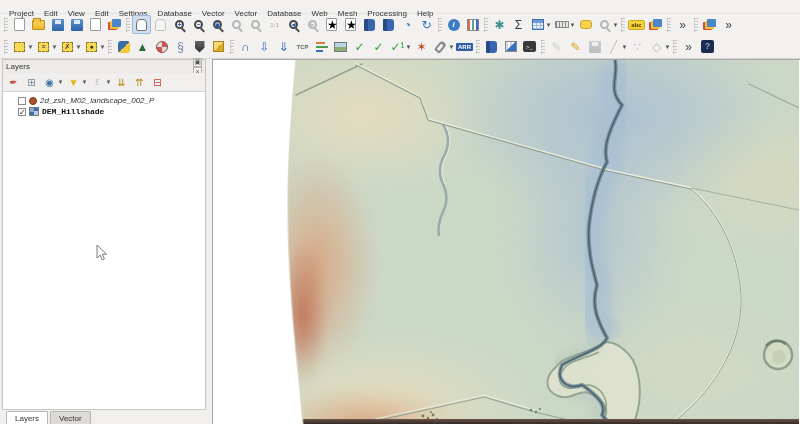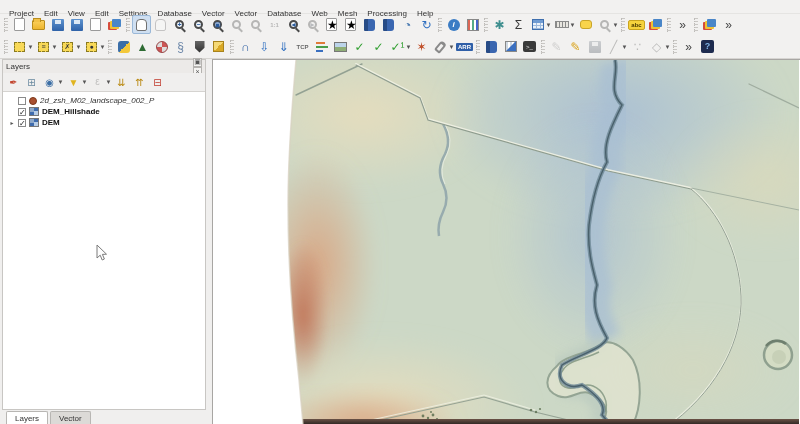--- a/index.html
+++ b/index.html
@@ -118,21 +118,21 @@
   .lsym.line { height:2px; background:#b0502c; margin:3px 0; }
   .lsym.raster-green { background:#8fb479; border:1px solid #999;
     background-image:radial-gradient(#55713f 20%,transparent 22%),radial-gradient(#55713f 20%,transparent 22%);
     background-size:4px 4px; background-position:0 0,2px 2px; }
   .lsym.raster-pink { background:#d99186; border:1px solid #999;
     background-image:radial-gradient(#a14f41 20%,transparent 22%),radial-gradient(#a14f41 20%,transparent 22%);
     background-size:4px 4px; background-position:0 0,2px 2px; }
   .lsym.raster-dem { background:conic-gradient(#3f6cae 0 25%,#b7cde6 0 50%,#3f6cae 0 75%,#8fa9c9 0);
     border:1px solid #777; }
   .lname.italic { font-style:italic; color:#333; }
-  .lname.bold { font-weight:bold; color:#111; }
+  .lname.bold { font-weight:bold; color:#111;font-family:Liberation Mono, monospace; }
   #panel-tabs { height:15px; display:flex; align-items:flex-end; padding-left:6px; gap:2px;
     background:#f0efee; }
   .ptab { font-size:8px; color:#333; padding:2px 8px; border:1px solid #b8b6b3; border-bottom:none;
     background:#dcdad7; border-radius:2px 2px 0 0; }
   .ptab.active { background:#fff; height:14px; }
   #map-wrap { flex:1; border:1px solid #a8a6a3; border-right:none; background:#fff; position:relative; }
   #map-svg { display:block; }
   
   #cursor { position:fixed; left:96px; top:244px; z-index:99; pointer-events:none; }
 </style>
@@ -430,26 +430,20 @@
             <span class="cbx"></span>
             <span class="lsym point"></span>
             <span class="lname italic">2d_zsh_M02_landscape_002_P</span>
           </div>
           <div class="layer-row">
             <span class="expander"></span>
             <span class="cbx checked"></span>
             <span class="lsym raster-dem"></span>
             <span class="lname bold">DEM_Hillshade</span>
           </div>
-          <div class="layer-row">
-            <span class="expander">▸</span>
-            <span class="cbx checked"></span>
-            <span class="lsym raster-dem"></span>
-            <span class="lname bold">DEM</span>
-          </div>
         </div>
     </div>
     <div id="panel-tabs">
         <div class="ptab active">Layers</div>
         <div class="ptab">Vector</div>
       </div>
   </div>
 
   <div id="map-wrap">
     <svg id="map-svg" width="586" height="364" viewBox="0 0 586 364">

